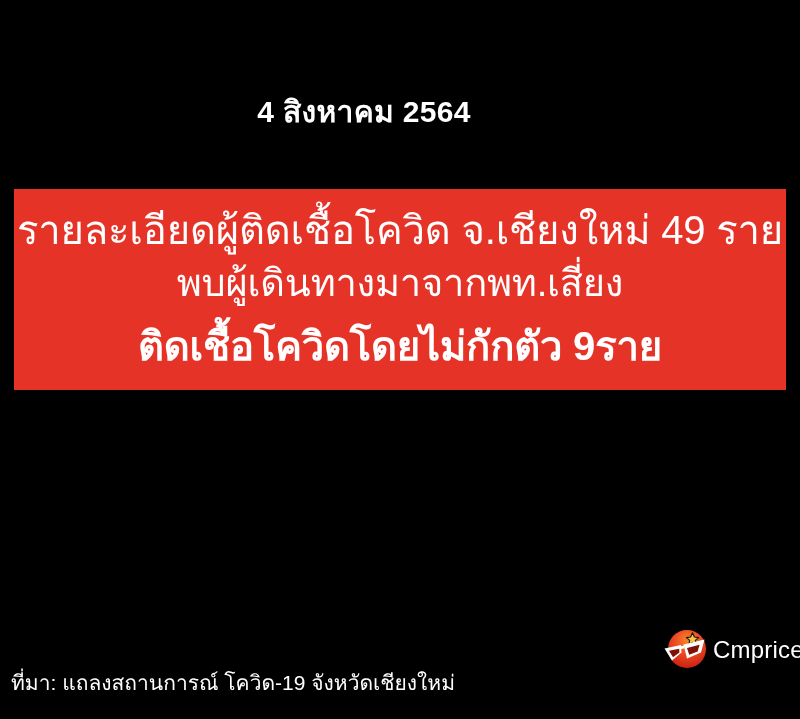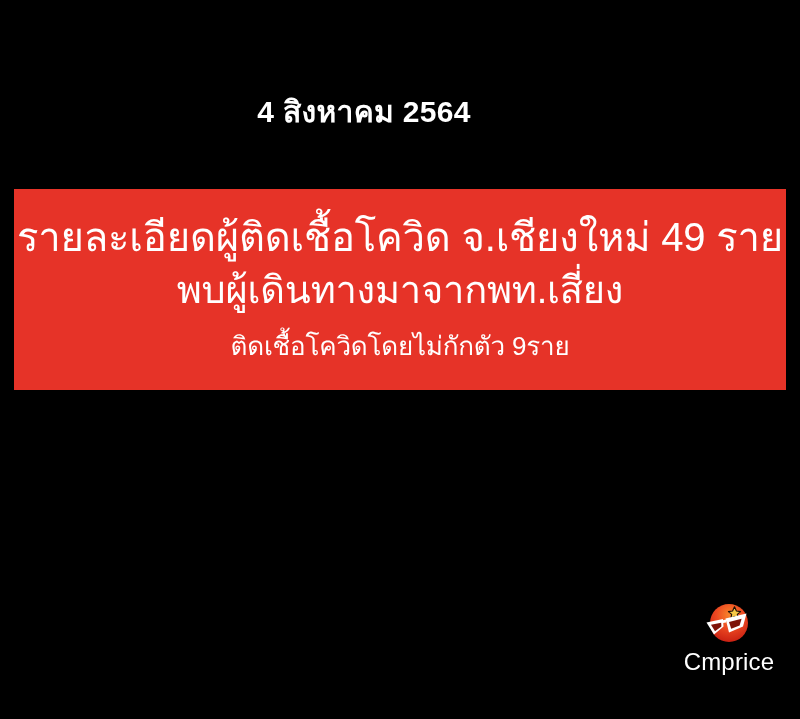--- a/index.html
+++ b/index.html
@@ -63,44 +63,45 @@
     font-size: 40px;
     letter-spacing: -0.2px;
     margin-bottom: 14px;
   }
   .alert-line.l2 {
     font-size: 38px;
     letter-spacing: -0.2px;
     margin-bottom: 24px;
   }
   .alert-line.l3 {
-    font-size: 26px;
+    font-size: 40px;
     letter-spacing: -0.2px;
+    font-weight: bold;
   }
 
   
   .source-line {
     position: absolute;
     left: 11px;
     bottom: 23px;
     color: #ffffff;
     font-size: 21px;
     font-weight: 400;
     line-height: 26px;
     white-space: nowrap;
   }
 
   
   .logo {
     position: absolute;
-    right: 16px;
+    right: 29px;
     bottom: 44px;
     width: 110px;
     display: flex;
-    flex-direction: column;
+    flex-direction: row;
     align-items: center;
   }
   .logo-mark {
     width: 52px;
     height: 48px;
     position: relative;
     margin-bottom: 2px;
   }
   .logo-mark svg { display: block; }
   .logo-word {
@@ -118,20 +119,21 @@
 <div id="poster">
 
   <div class="date-line">4 สิงหาคม 2564</div>
 
   <div class="alert-banner">
     <div class="alert-line l1">รายละเอียดผู้ติดเชื้อโควิด จ.เชียงใหม่ 49 ราย</div>
     <div class="alert-line l2">พบผู้เดินทางมาจากพท.เสี่ยง</div>
     <div class="alert-line l3">ติดเชื้อโควิดโดยไม่กักตัว 9ราย</div>
   </div>
 
+  <div class="source-line">ที่มา: แถลงสถานการณ์ โควิด-19 จังหวัดเชียงใหม่</div>
 
   <div class="logo">
     <span class="logo-mark">
       <svg width="52" height="48" viewBox="0 0 52 48" xmlns="http://www.w3.org/2000/svg">
         <defs>
           <radialGradient id="ballGrad" cx="52%" cy="28%" r="78%">
             <stop offset="0%" stop-color="#f8862a"></stop>
             <stop offset="45%" stop-color="#ed4a22"></stop>
             <stop offset="100%" stop-color="#c41a10"></stop>
           </radialGradient>

